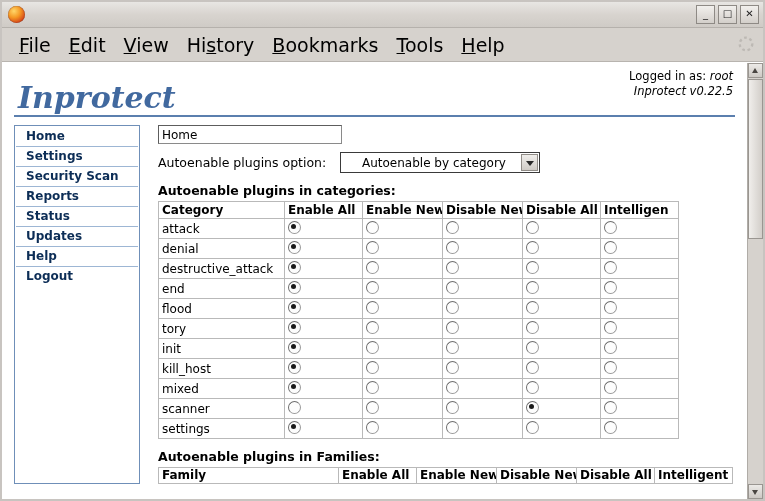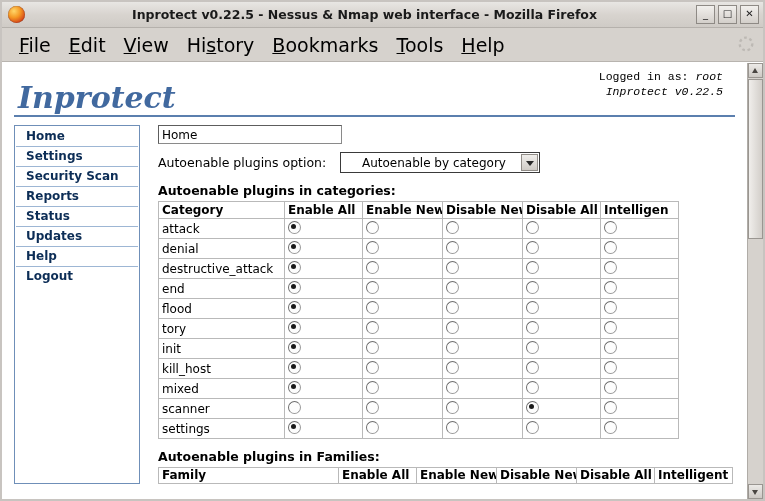--- a/index.html
+++ b/index.html
@@ -165,27 +165,26 @@
     top: 17px;
     font-family: "DejaVu Serif", serif;
     font-style: italic;
     font-weight: bold;
     font-size: 30px;
     color: #41699f;
     letter-spacing: 0px;
   }
   .login-info {
     position: absolute;
-    right: 12px;
+    right: 2px;
     top: 6px;
     text-align: right;
     font-size: 11.5px;
     color: #000;
     line-height: 15px;
-    font-family: Liberation Mono, monospace;
   }
   .login-info i { font-style: italic; }
   
   .body-row {
     display: flex;
     padding: 8px 12px 0 12px;
   }
   .sidebar {
     width: 122px;
     flex: 0 0 auto;
@@ -321,21 +320,20 @@
     white-space: normal;
   }
 </style>
 </head>
 <body>
 
 <div class="window">
 
   <div class="titlebar">
     <div class="ff-logo"></div>
-    <div class="title-text">Inprotect v0.22.5 - Nessus &amp; Nmap web interface - Mozilla Firefox</div>
     <div class="win-buttons">
       <div class="win-btn">_</div>
       <div class="win-btn">□</div>
       <div class="win-btn">✕</div>
     </div>
   </div>
 
   <div class="menubar">
     <div class="menu-item"><u>F</u><span>ile</span></div>
     <div class="menu-item"><u>E</u>dit</div>

